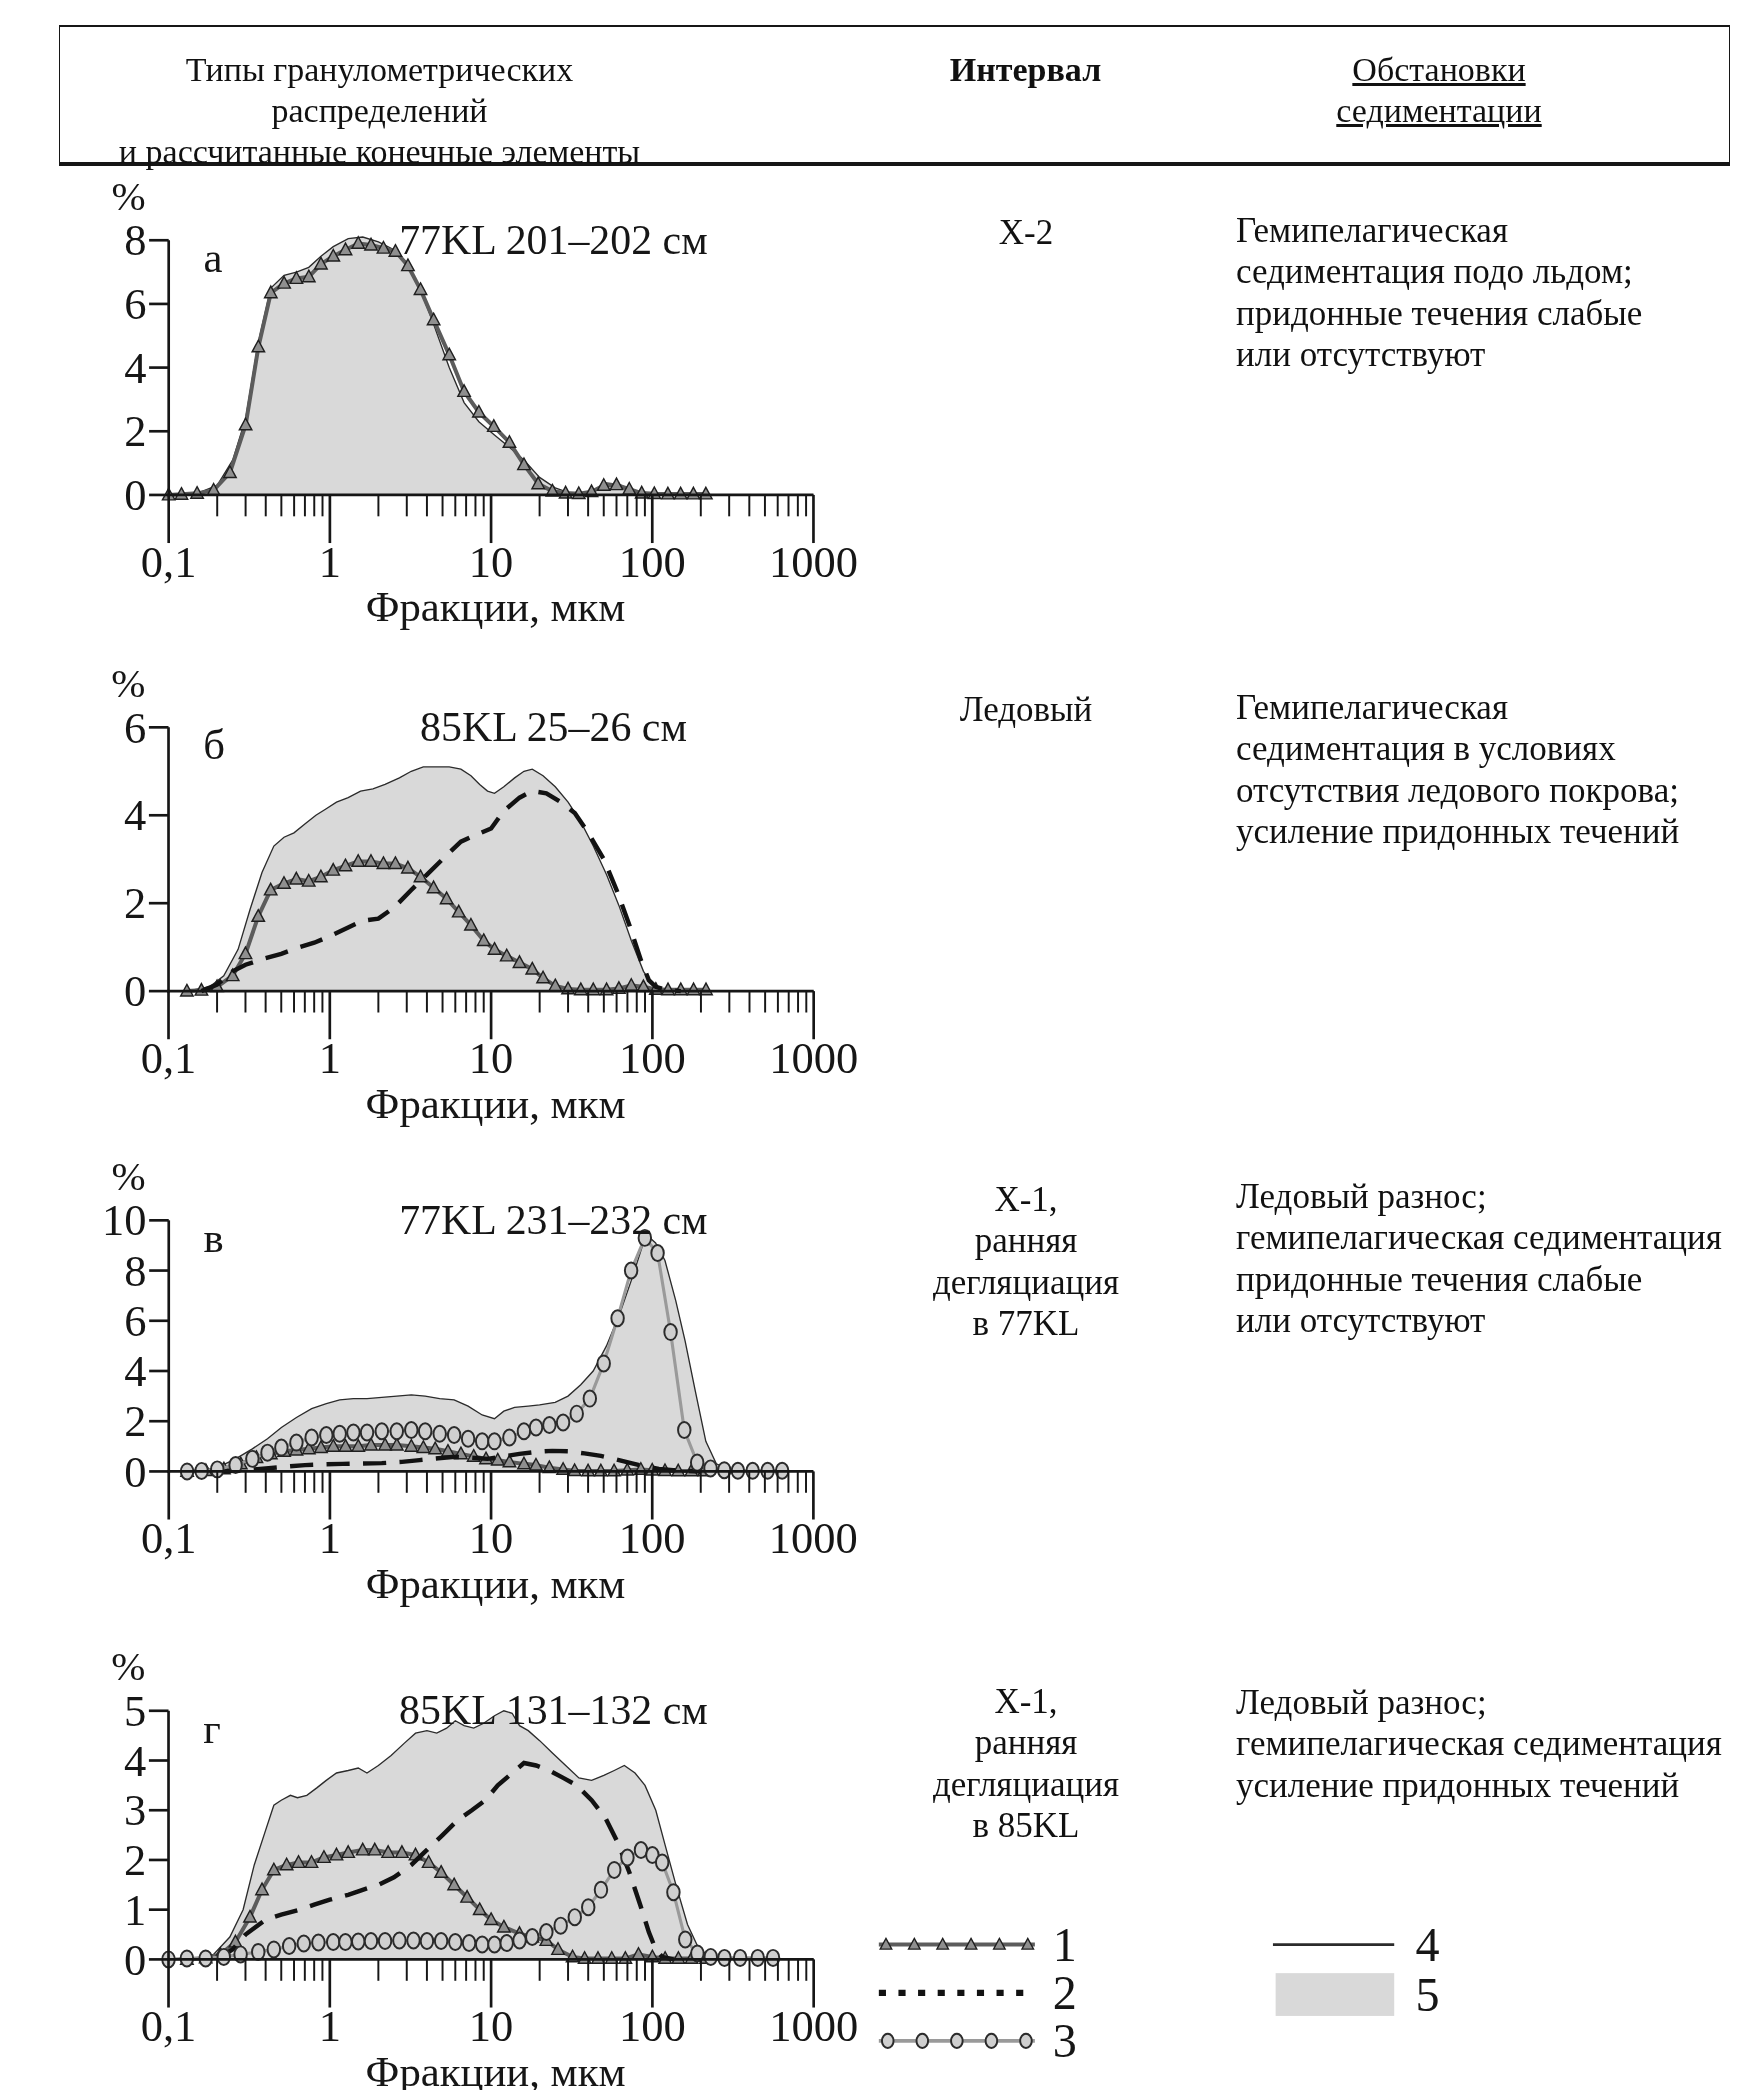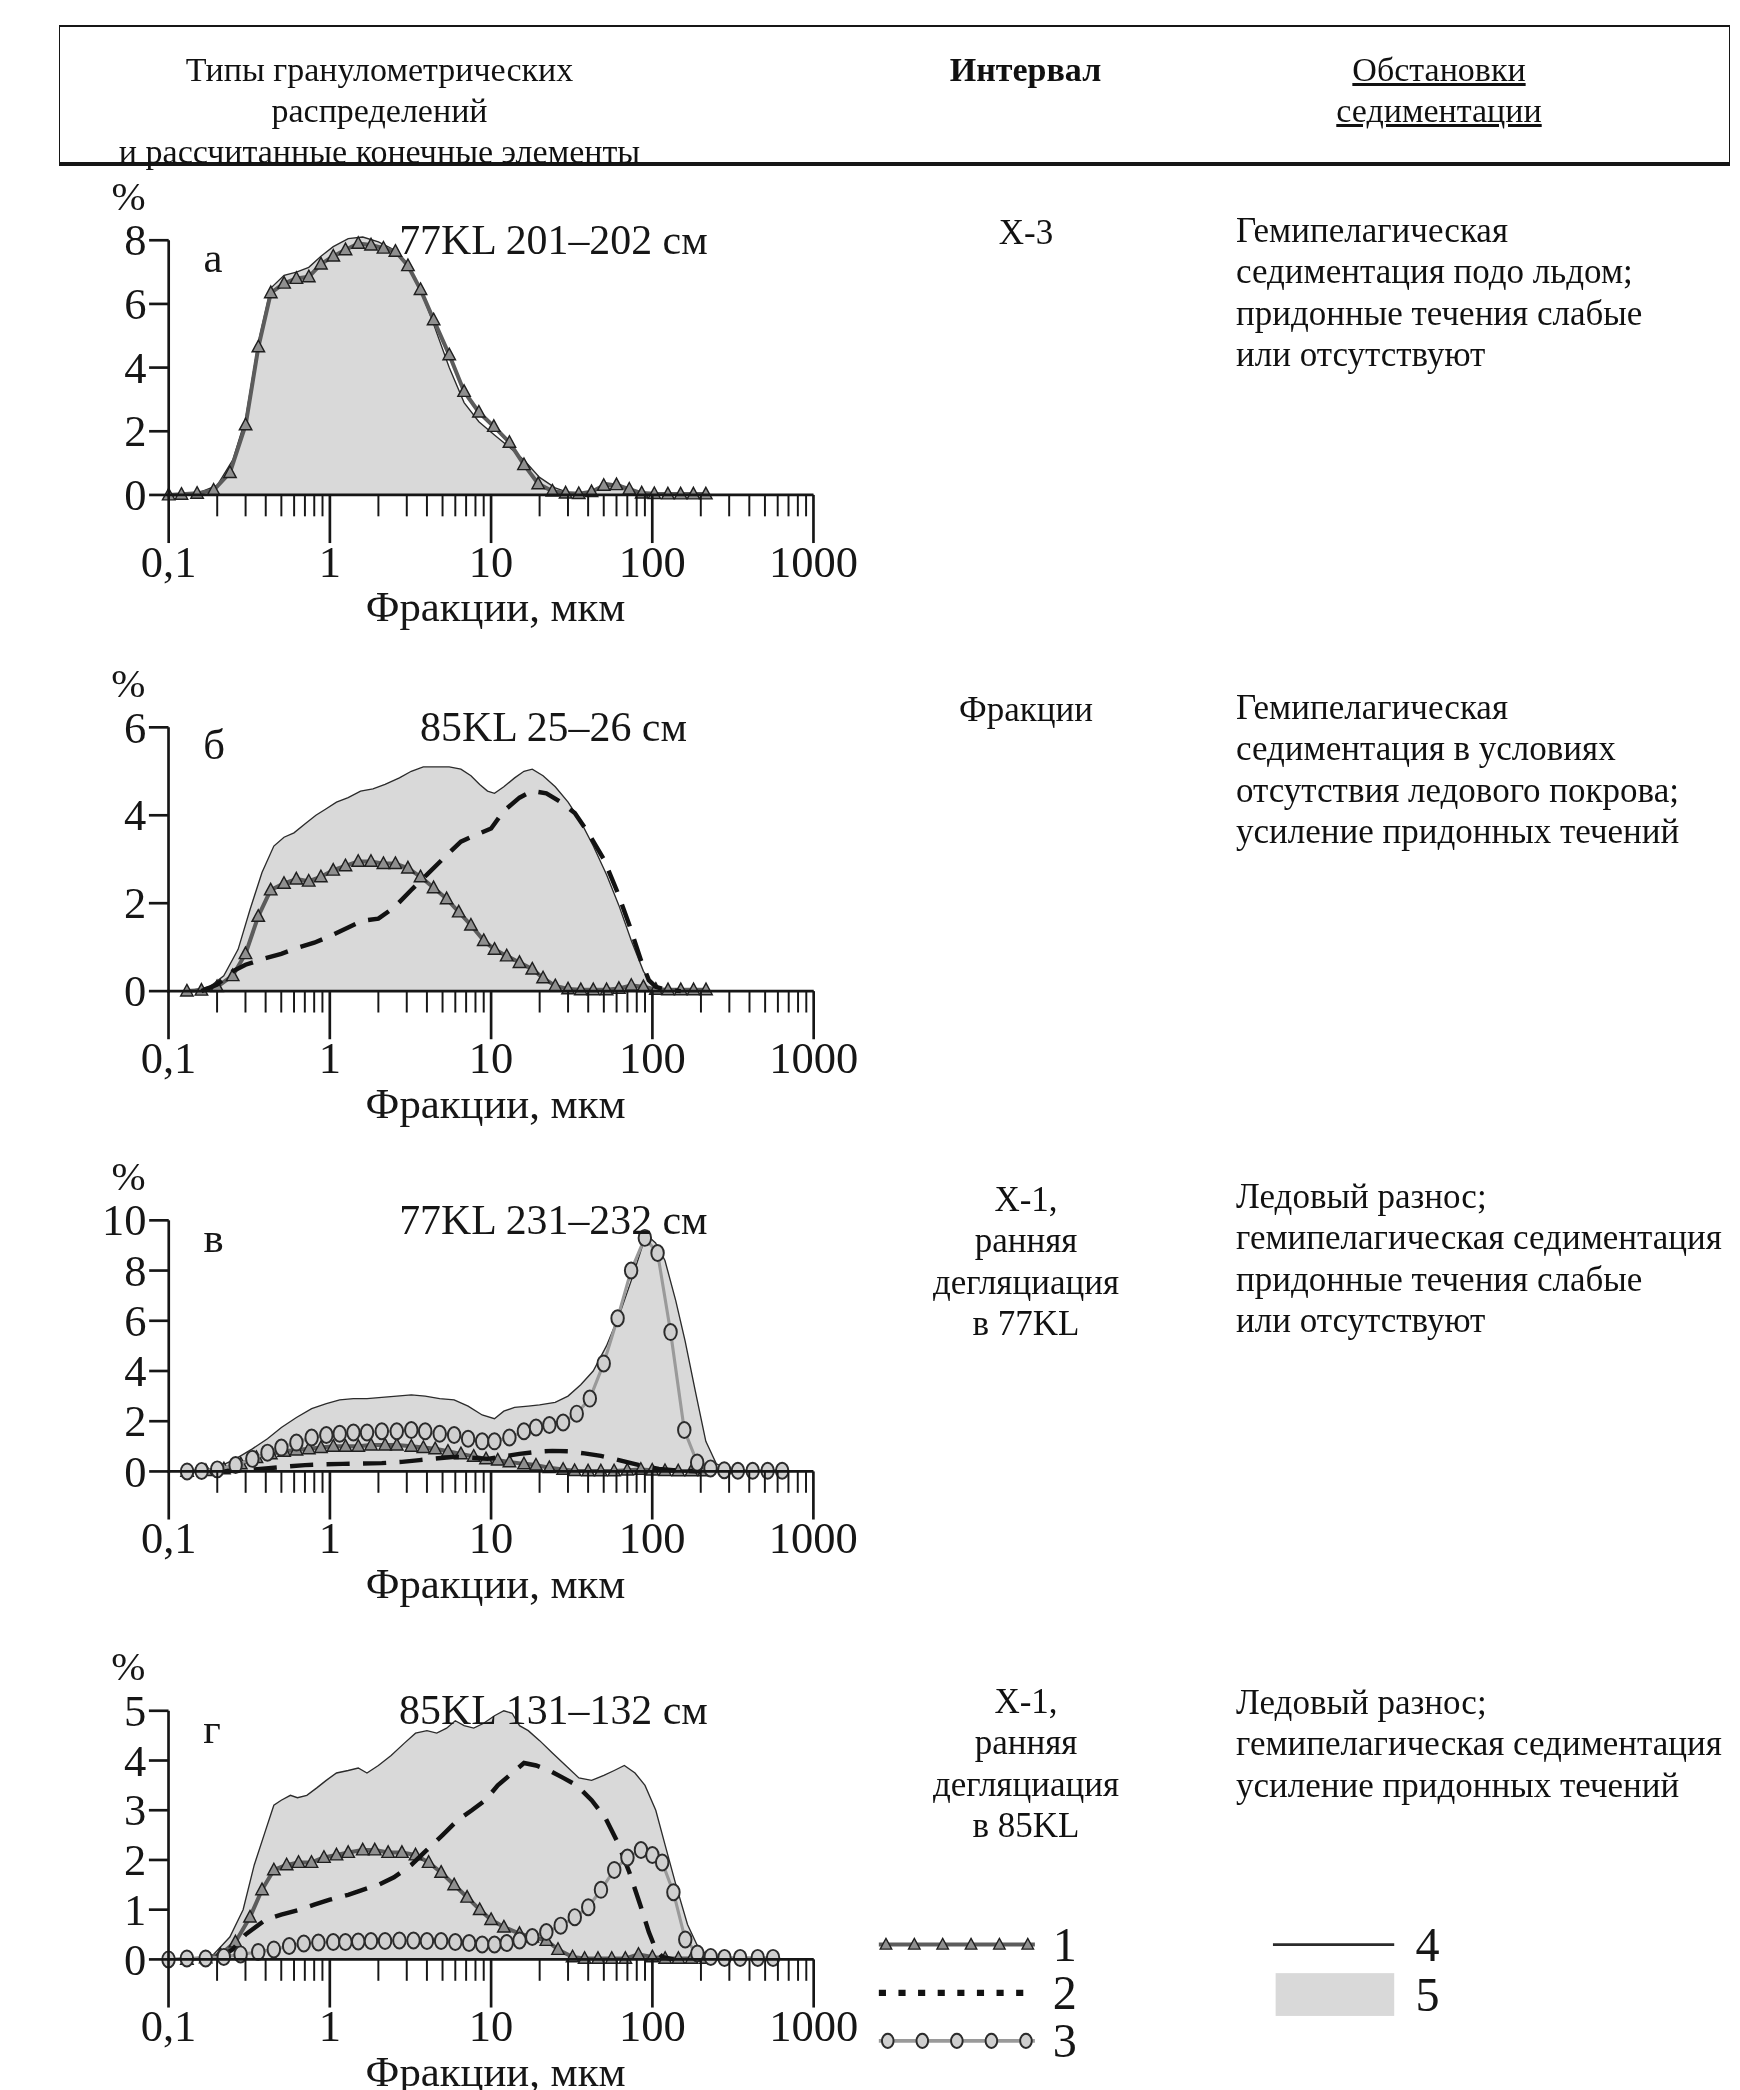--- a/index.html
+++ b/index.html
@@ -582,26 +582,26 @@
         <text x="108" y="102" text-anchor="end" font-size="50">5</text>
         <text x="133" y="456" text-anchor="middle" font-size="50">0,1</text>
         <text x="314" y="456" text-anchor="middle" font-size="50">1</text>
         <text x="495" y="456" text-anchor="middle" font-size="50">10</text>
         <text x="676" y="456" text-anchor="middle" font-size="50">100</text>
         <text x="857" y="456" text-anchor="middle" font-size="50">1000</text>
         <text x="500" y="506" text-anchor="middle" font-size="48">Фракции, мкм</text>
       </g>
     </svg>
 
-  <div class="cell interval i0">Х-3</div>
+  <div class="cell interval i0">Х-2</div>
   <div class="cell envr e0">Гемипелагическая
 седиментация подо льдом;
 придонные течения слабые
 или отсутствуют</div>
-  <div class="cell interval i1">Фракции</div>
+  <div class="cell interval i1">Ледовый</div>
   <div class="cell envr e1">Гемипелагическая
 седиментация в условиях
 отсутствия ледового покрова;
 усиление придонных течений</div>
   <div class="cell interval i2">Х-1,
 ранняя
 дегляциация
 в 77KL</div>
   <div class="cell envr e2">Ледовый разнос;
 гемипелагическая седиментация

